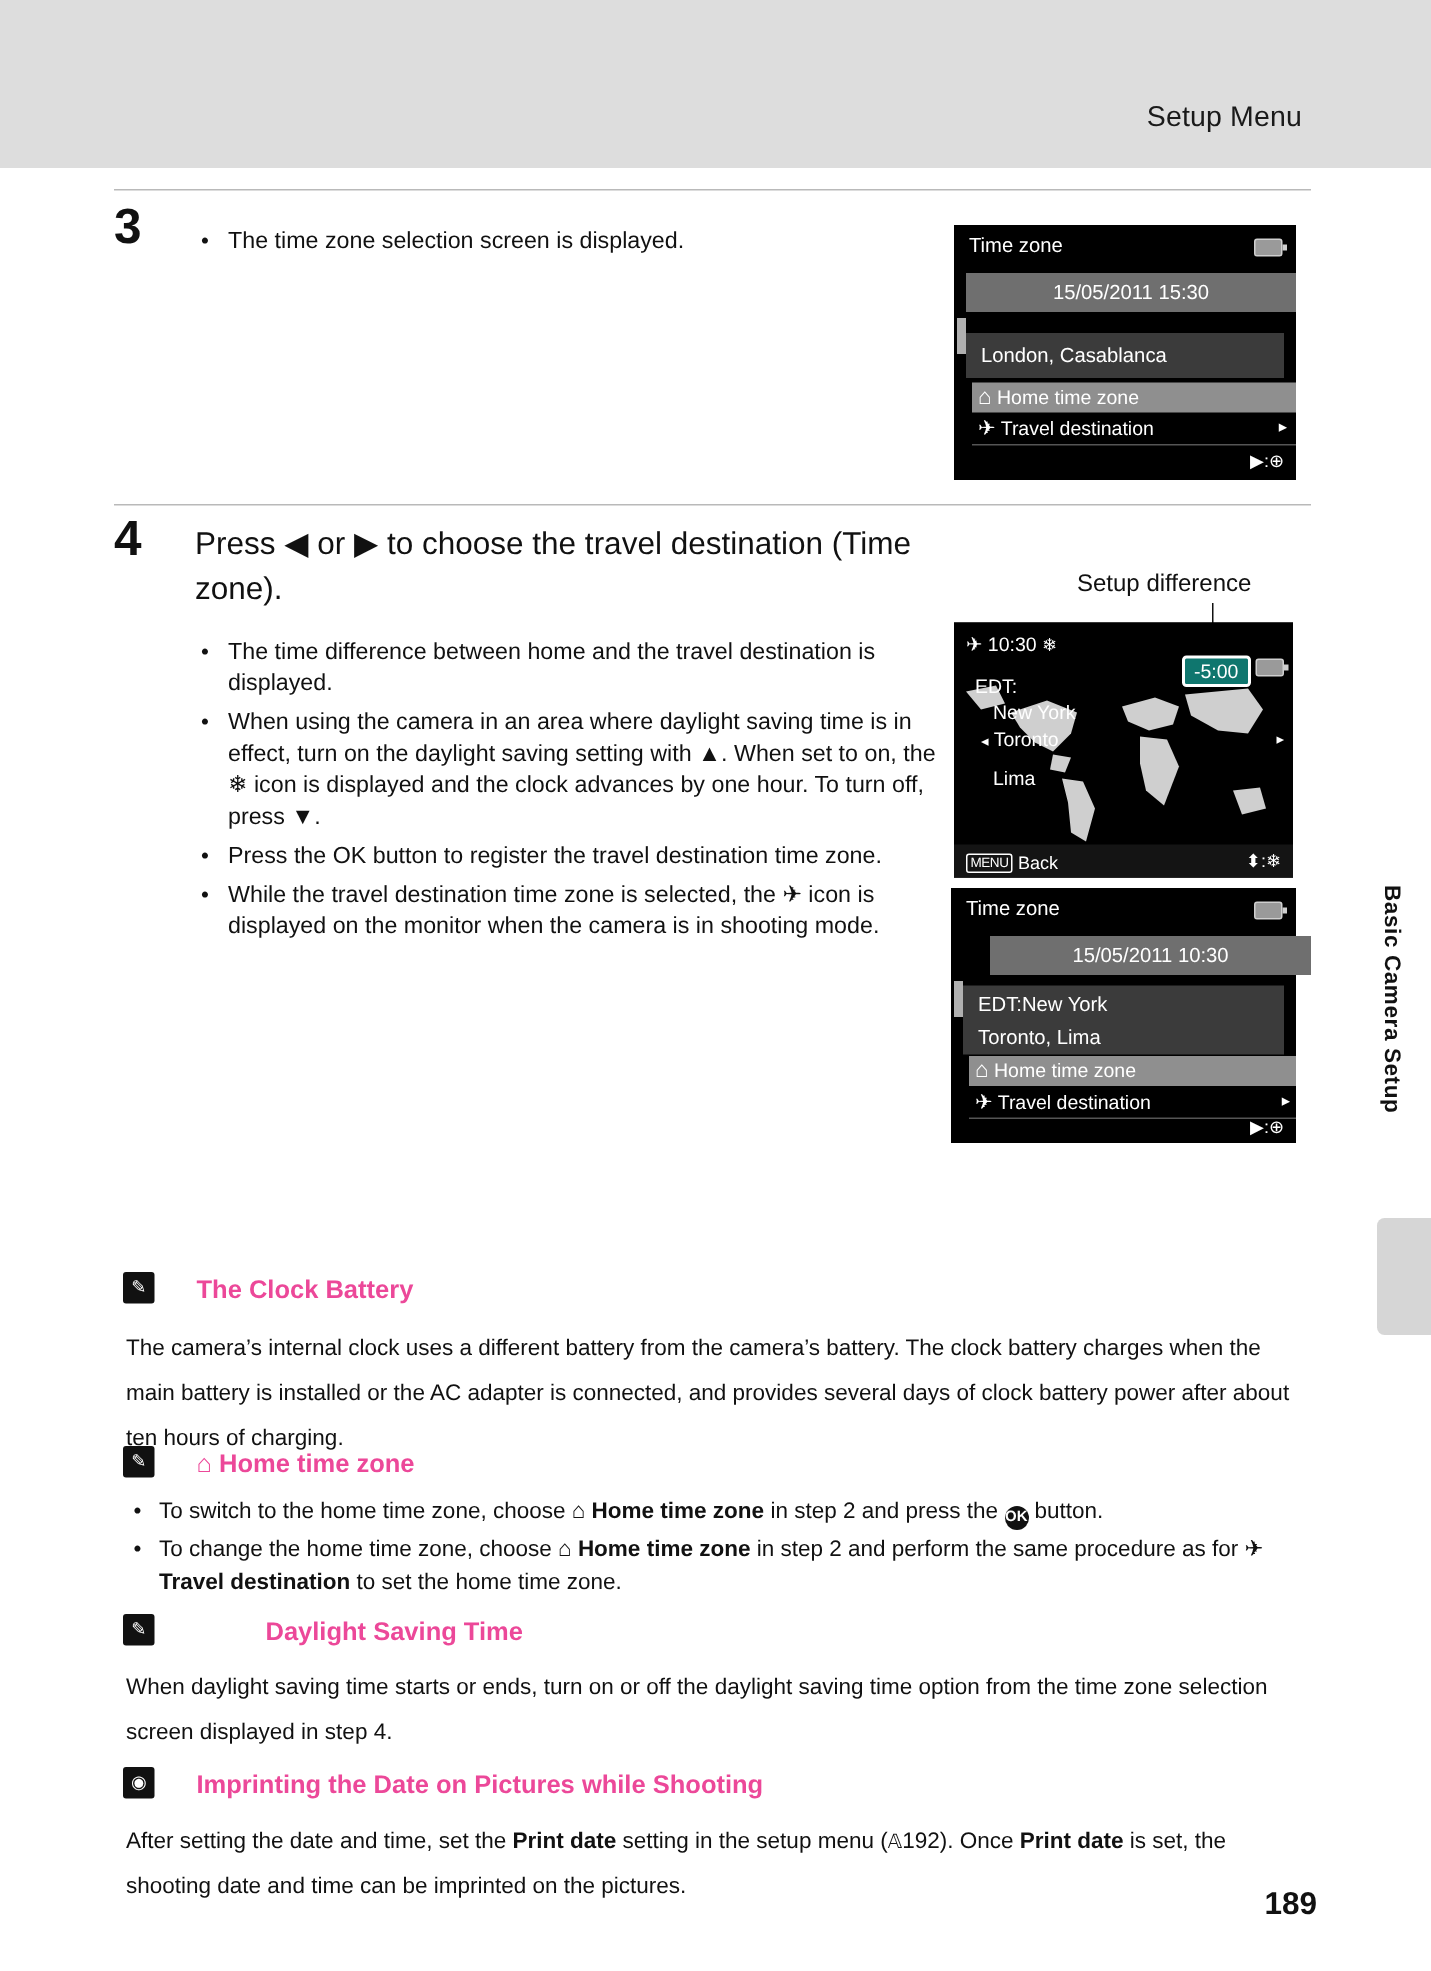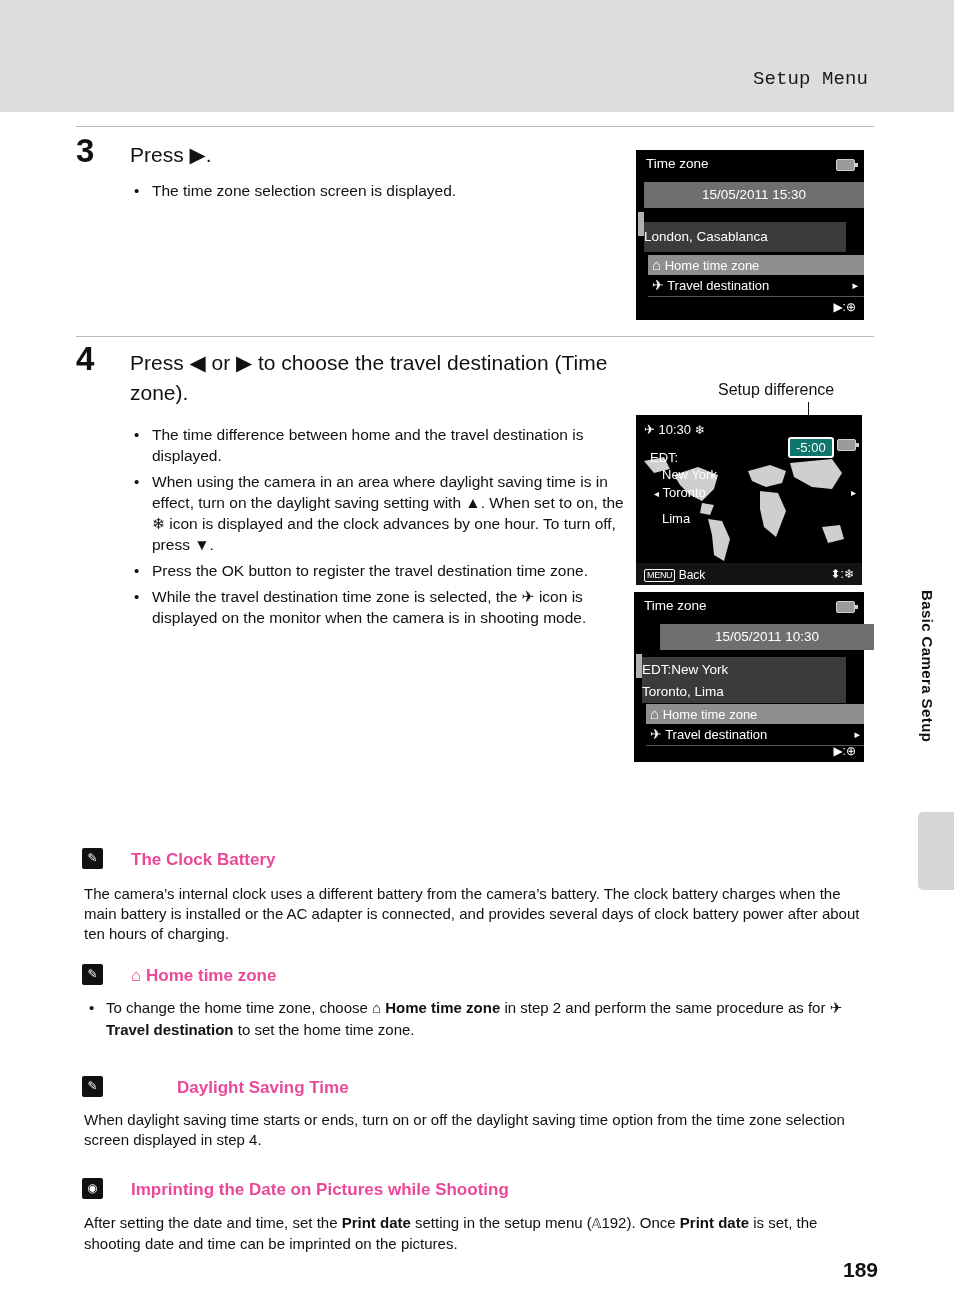--- a/index.html
+++ b/index.html
@@ -26,21 +26,20 @@
     left: 0; top: 0;
     width: 954px; height: 112px;
     background: #dddddd;
   }
   .header-title {
     position: absolute;
     right: 86px; top: 68px;
     font-size: 19px;
     color: #1a1a1a;
     letter-spacing: .1px;
-    font-family: Liberation Mono, monospace;
   }
   .header-rule {
     position: absolute;
     left: 76px; top: 126px;
     width: 798px; height: 1px;
     background: #b9b9b9;
   }
   
   .side-tab {
     position: absolute;
@@ -141,20 +140,21 @@
     text-align: center;
     font-size: 13.5px;
     line-height: 26px;
   }
   .lcd-rowdark {
     position: absolute;
     background: #3b3b3b;
     color: #fff;
     font-size: 13.5px;
     line-height: 20px;
+    padding-left: 10px;
   }
   .lcd-rowsel {
     position: absolute;
     background: #8f8f8f;
     color: #fff;
     font-size: 13px;
     line-height: 19px;
     padding-left: 4px;
   }
   .lcd-rowplain {
@@ -224,21 +224,21 @@
     color: #fff;
     font-size: 12px;
     text-align: center;
     line-height: 21px;
     border-radius: 2px;
   }
   .note-icon.pencil { border-radius: 2px; }
   .para {
     position: absolute;
     font-size: 15px;
-    line-height: 20px;
+    line-height: 30px;
     color: #111;
   }
   .dash-list {
     position: absolute;
     font-size: 15px;
     line-height: 22px;
     color: #111;
   }
   .dash-list .bl {
     position: relative;
@@ -286,21 +286,20 @@
   <div class="header-title">Setup Menu</div>
   <div class="header-rule"></div>
 
   <div class="side-tab">
     <div class="side-tab-text">Basic Camera Setup</div>
     <div class="side-tab-block"></div>
   </div>
 
   <div class="step" style="left:76px; top:140px; width:520px;">
     <div class="step-num">3</div>
-    <div class="step-title">Press ▶.</div>
     <ul class="bullets">
       <li>The time zone selection screen is displayed.</li>
     </ul>
   </div>
 
   <div class="lcd" style="left:636px; top:150px; width:228px; height:170px;">
     <div class="lcd-title">Time zone</div>
     <div class="lcd-bat"></div>
     <div class="lcd-dateband" style="left:8px; top:32px; width:220px; height:26px;">15/05/2011  15:30</div>
     <div class="lcd-scroll" style="left:2px; top:62px; height:24px;"></div>
@@ -396,20 +395,21 @@
   <div class="note-icon pencil" style="left:82px; top:848px;">✎</div>
   <div class="note-head" style="left:131px; top:850px;">The Clock Battery</div>
   <div class="para" style="left:84px; top:884px; width:790px;">The camera’s internal clock uses a different battery from the camera’s battery. The clock battery charges when the main battery is installed or the AC adapter is connected, and provides several days of clock battery power after about ten hours of charging.</div>
 
   <div class="note-icon pencil" style="left:82px; top:964px;">✎</div>
   <div class="note-head" style="left:131px; top:966px;">
     <span style="font-size:17px;">⌂</span>
     <span>Home time zone</span>
   </div>
   <div class="dash-list" style="left:84px; top:997px; width:792px;">
+    <div class="bl">To switch to the home time zone, choose <span>⌂</span> <b>Home time zone</b> in step 2 and press the <span class="glyph-ok">OK</span> button.</div>
     <div class="bl">To change the home time zone, choose <span>⌂</span> <b>Home time zone</b> in step 2 and perform the same procedure as for <span>✈</span> <b>Travel destination</b> to set the home time zone.</div>
   </div>
 
   <div class="note-icon pencil" style="left:82px; top:1076px;">✎</div>
   <div class="note-head" style="left:131px; top:1078px;margin-left:46px;">Daylight Saving Time</div>
   <div class="para" style="left:84px; top:1110px; width:790px;">When daylight saving time starts or ends, turn on or off the daylight saving time option from the time zone selection screen displayed in step 4.</div>
 
   <div class="note-icon" style="left:82px; top:1178px;">◉</div>
   <div class="note-head" style="left:131px; top:1180px;">Imprinting the Date on Pictures while Shooting</div>
   <div class="para" style="left:84px; top:1213px; width:790px;">After setting the date and time, set the <b>Print date</b> setting in the setup menu (<span style="font-size:13px;">𝔸</span>192). Once <b>Print date</b> is set, the shooting date and time can be imprinted on the pictures.</div>

